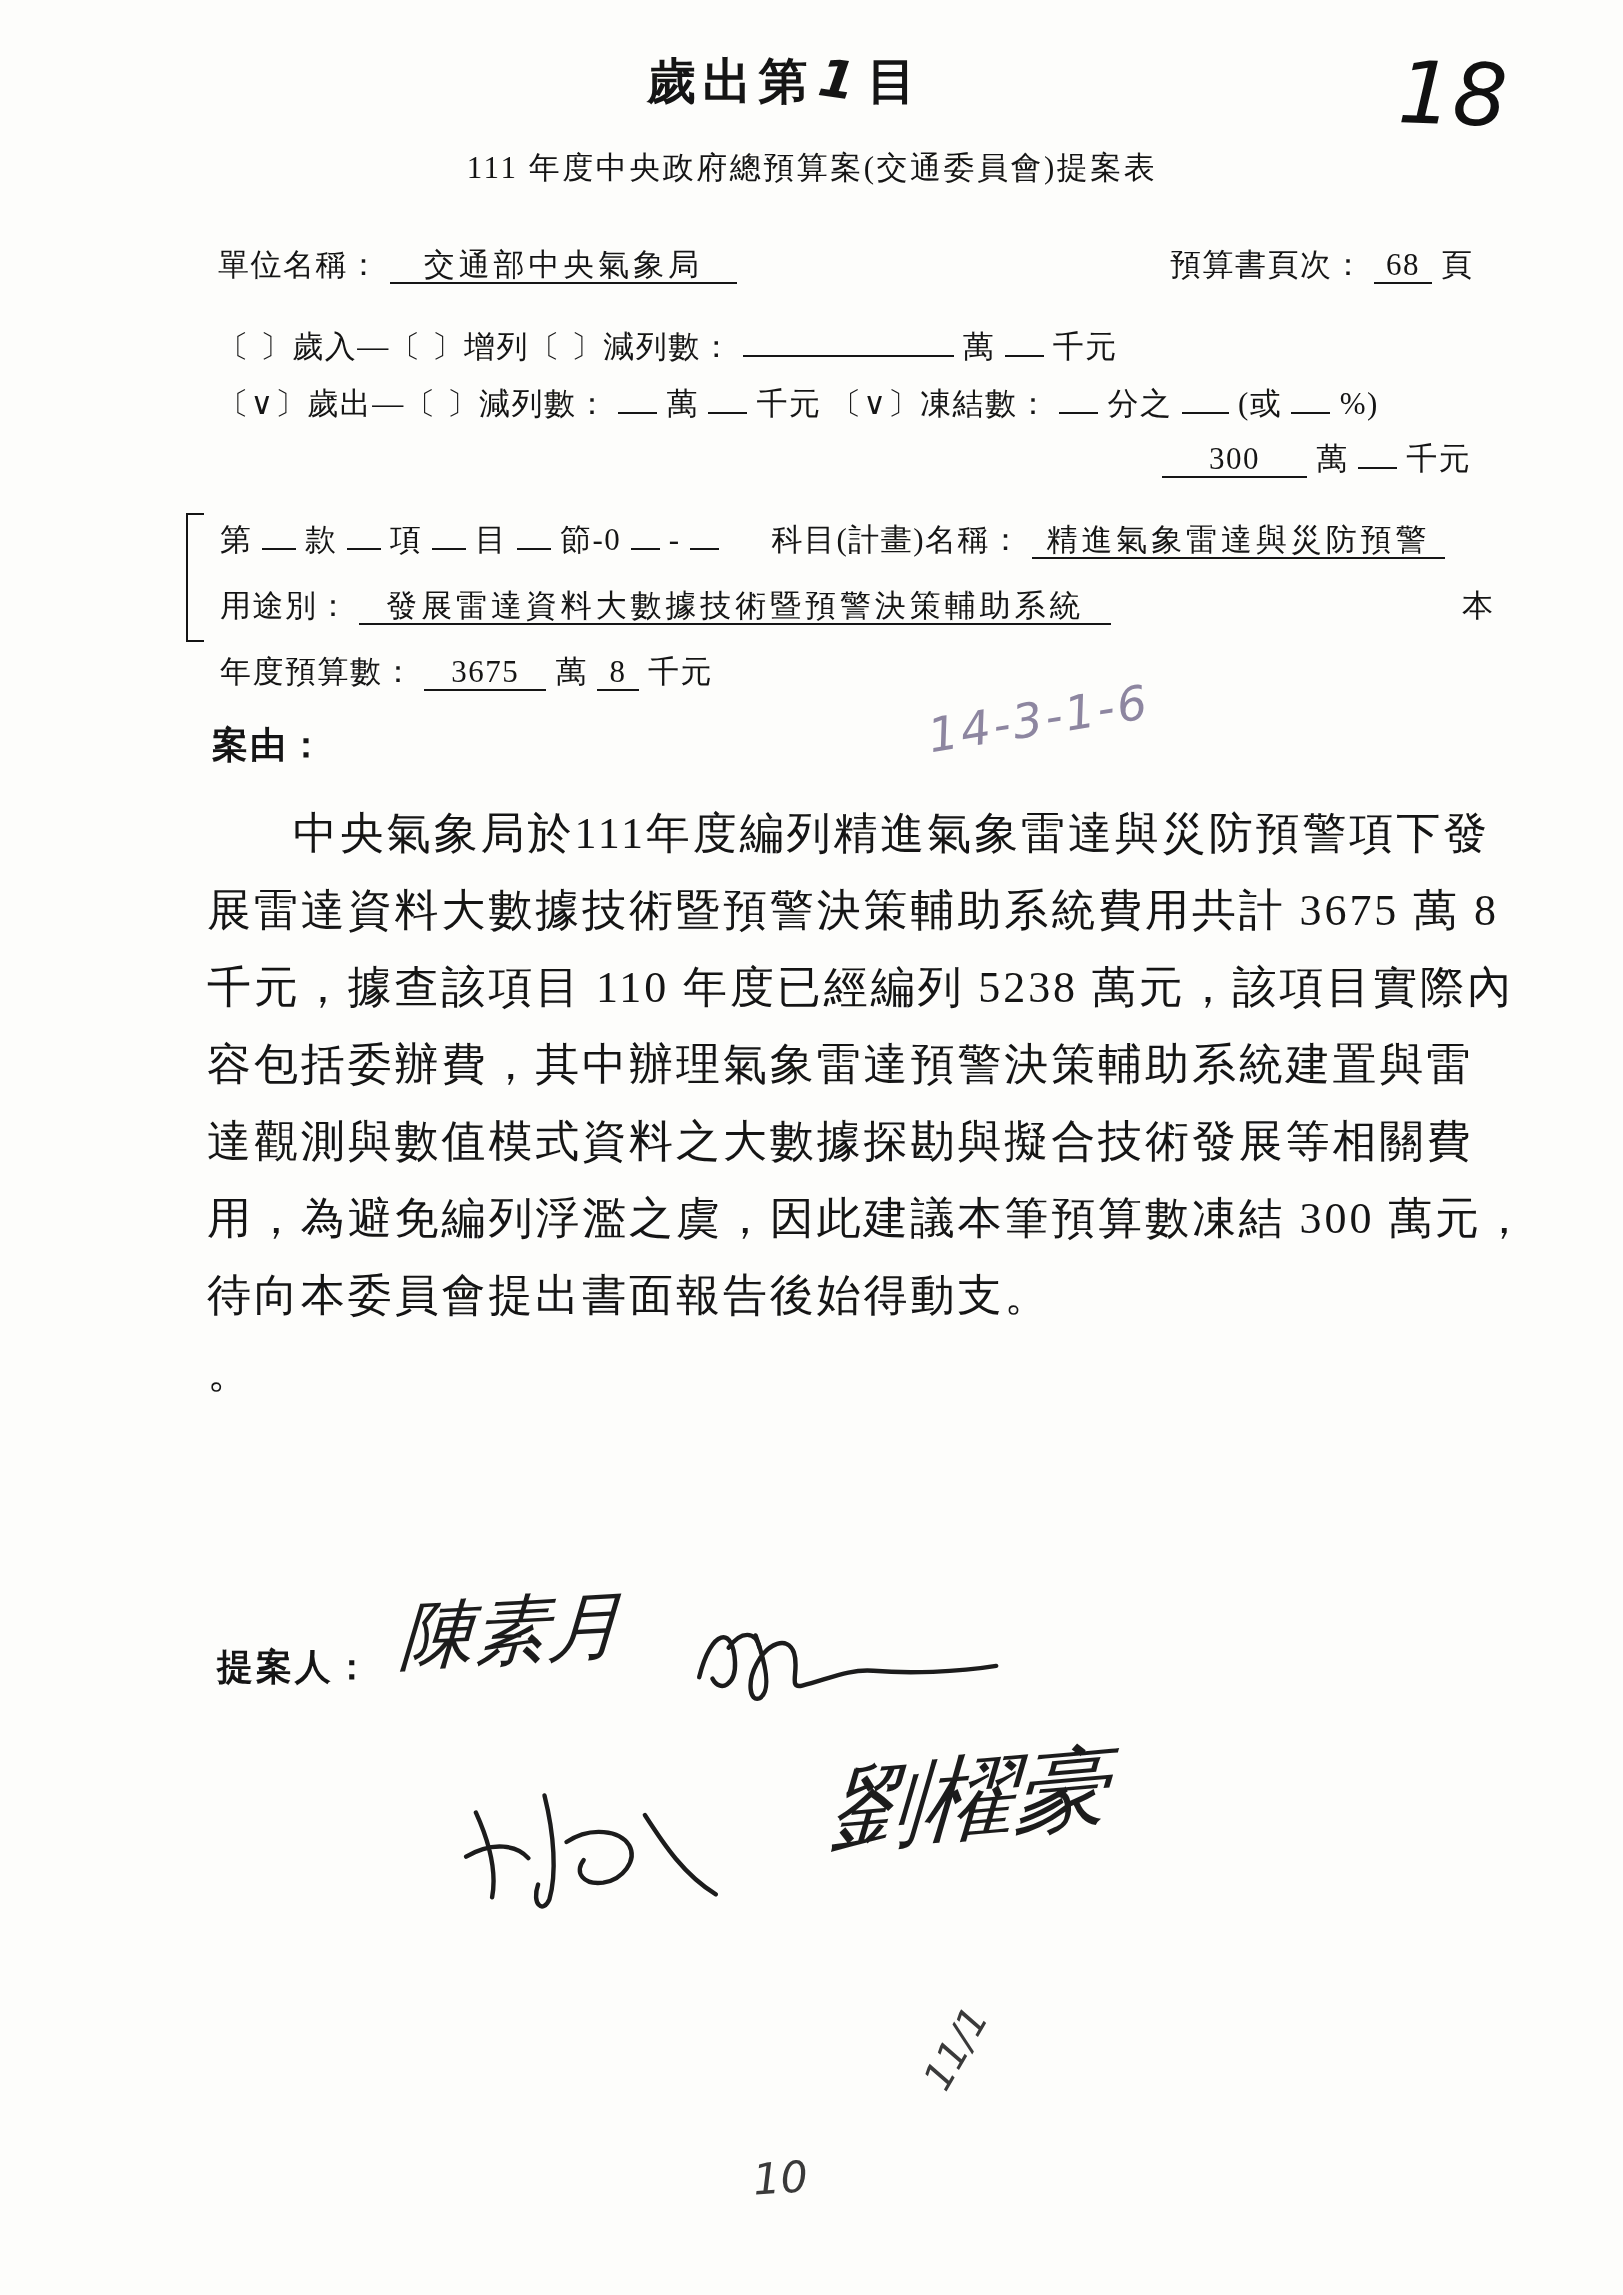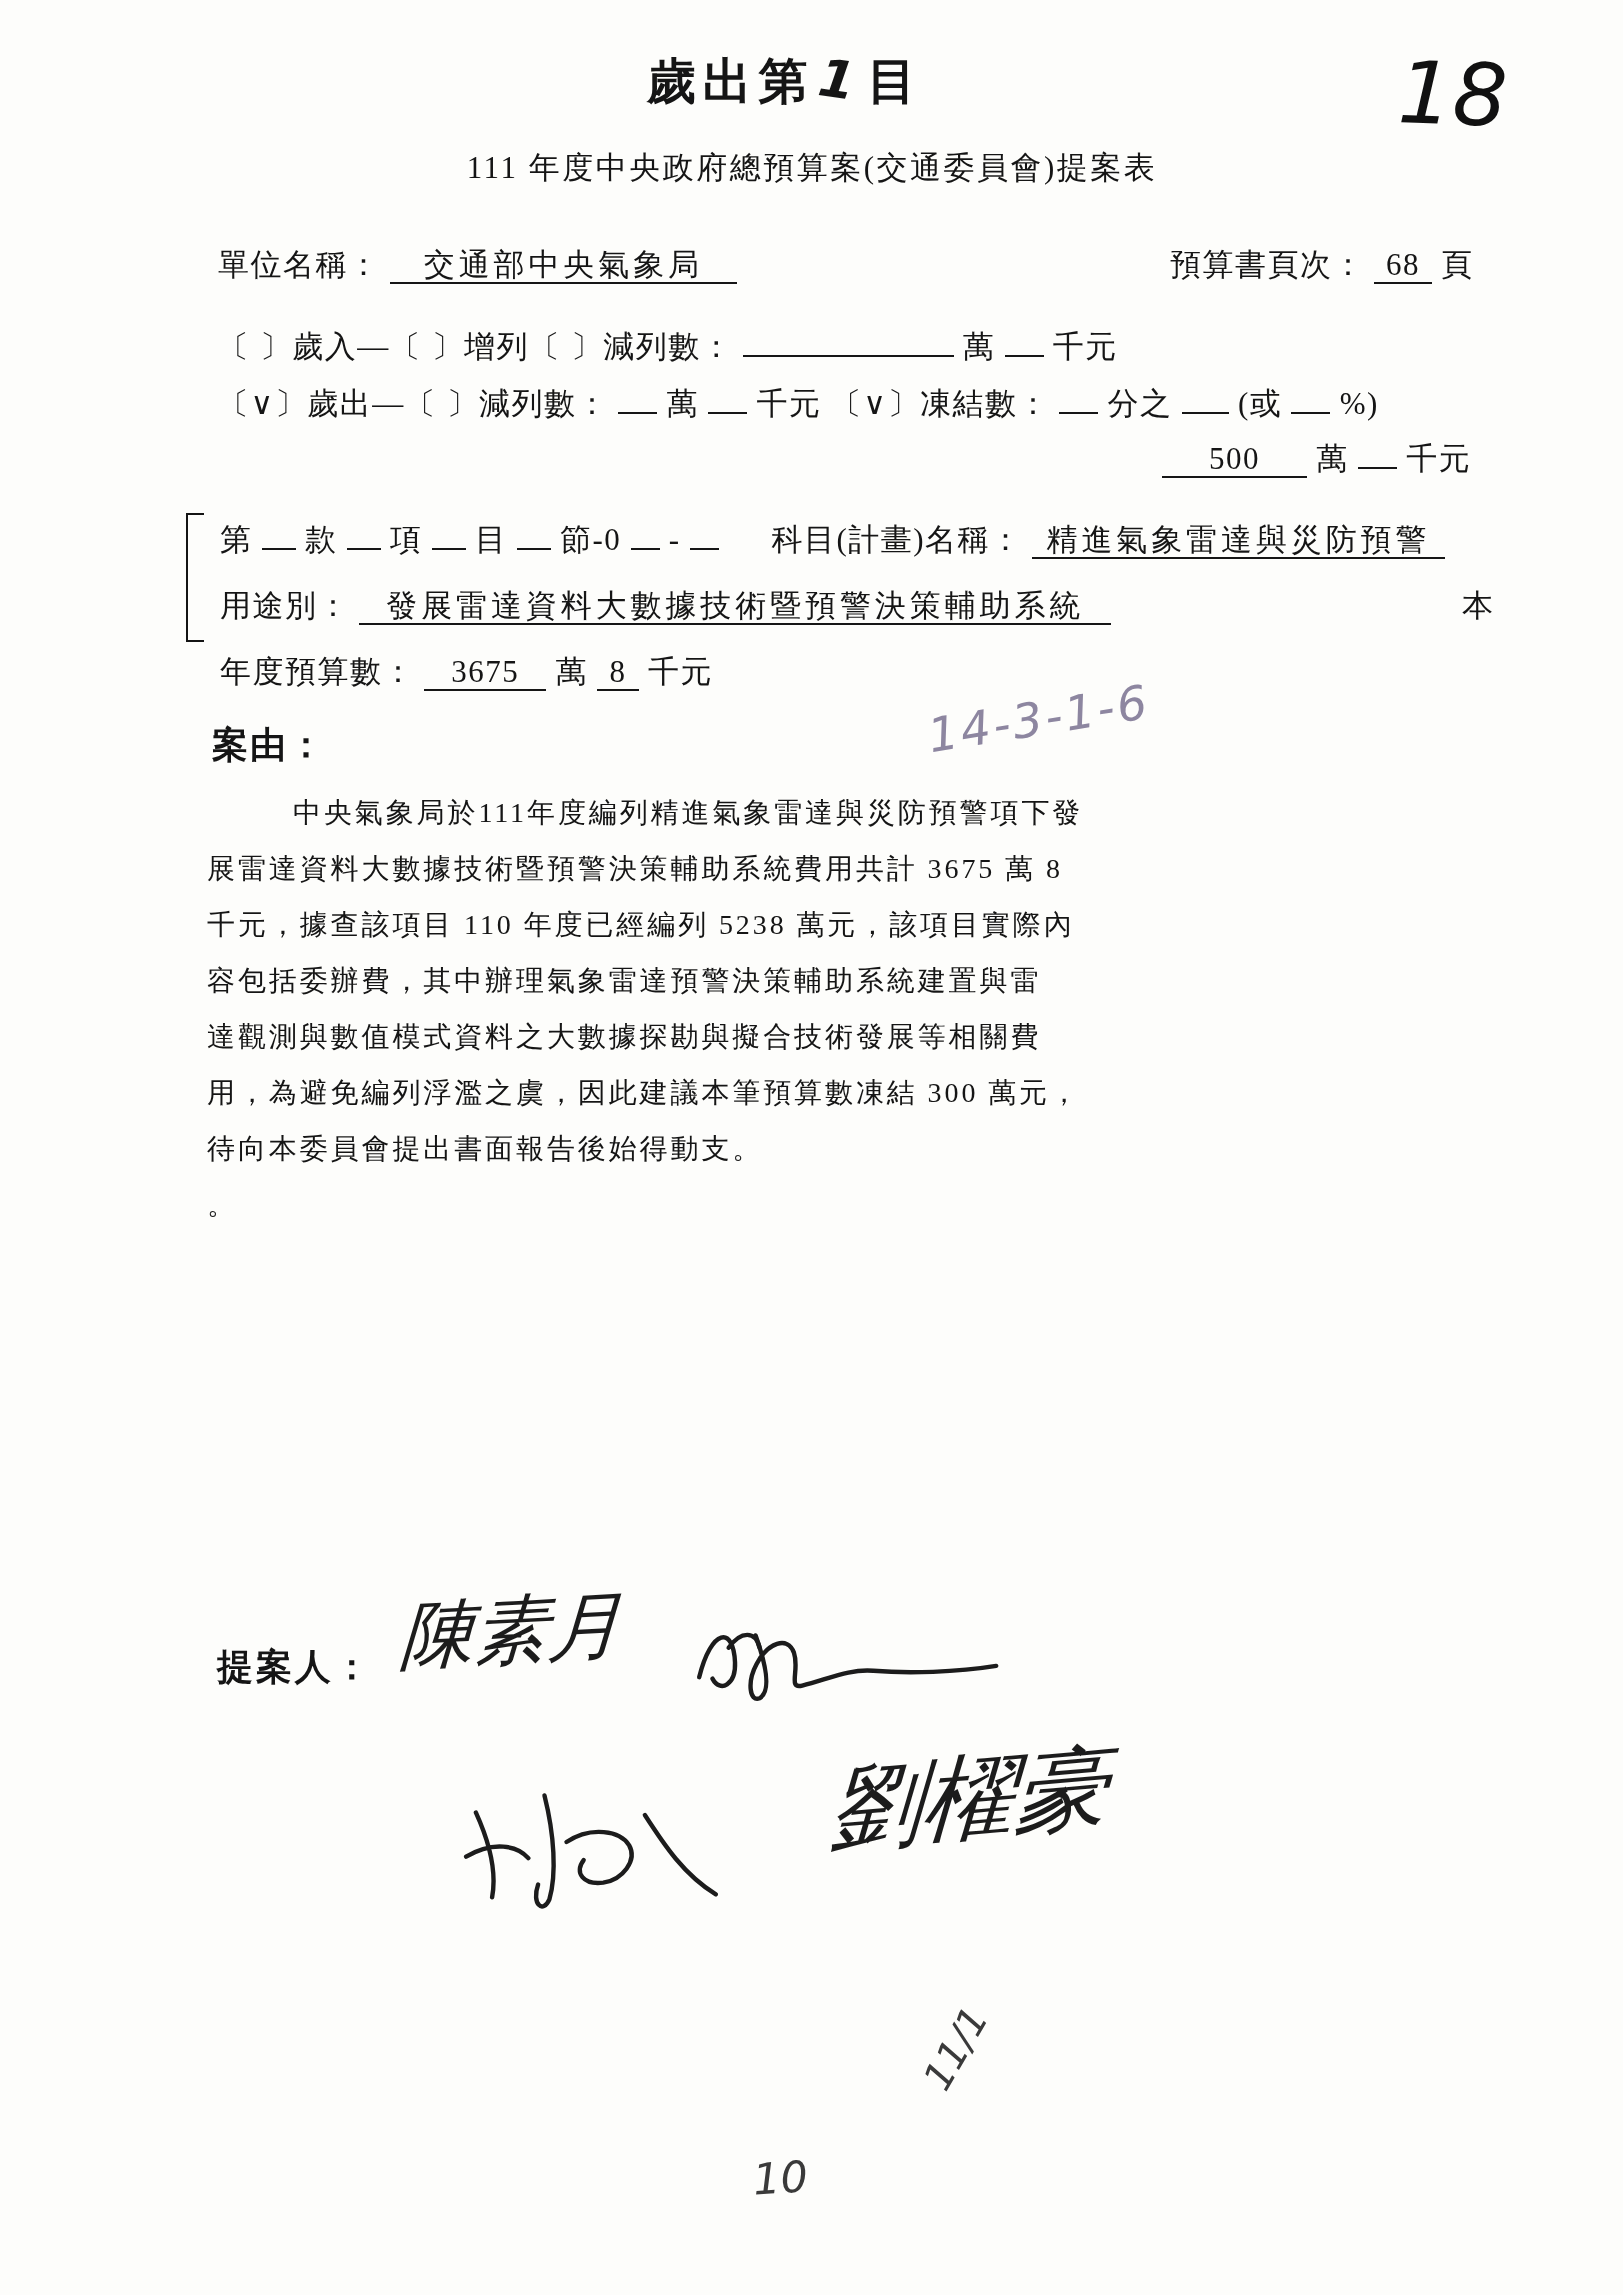--- a/index.html
+++ b/index.html
@@ -17,21 +17,21 @@
   .abs { position: absolute; white-space: nowrap; }
 
   .bold { font-weight: normal; }
 
   
   .header-line { font-size: 49px; font-weight: bold; letter-spacing: 6.9px; }
   .title-line  { font-size: 31px;  font-weight: normal; letter-spacing: 2.5px; }
   .field-line  { font-size: 31px;  letter-spacing: 1.5px; }
   .value-text  { letter-spacing: 3.9px; }
   .case-label  { font-size: 36px; font-weight: bold; letter-spacing: 2px; }
-  .para-line   { font-size: 28px; letter-spacing: 2.9px; height: 56px; line-height: 56px; white-space: nowrap; }
+  .para-line   { font-size: 44px; letter-spacing: 2.9px; height: 56px; line-height: 56px; white-space: nowrap; margin-top: 21px; }
   .proposer-label { font-size: 36px; font-weight: bold; letter-spacing: 2.9px; }
 
   
   .bl {
     display: inline-block;
     border-bottom: 2.5px solid #161616;
     height: 28.4px;
     vertical-align: baseline;
   }
 
@@ -105,21 +105,21 @@
 
   <div class="abs field-line" style="left:218px; top:326px;">
     <span class="bold">〔 〕歲入—〔 〕增列〔 〕減列數：</span>
     <span class="bl" style="width:211px;"></span>
     <span class="bold">萬</span>
     <span class="bl" style="width:39px;"></span>
     <span class="bold">千元</span>
   </div>
 
   <div class="abs field-line" style="left:1162px; top:438px;">
-    <span class="uv" style="padding:0 47px;">500</span>
+    <span class="uv" style="padding:0 47px;">300</span>
     <span class="bold">萬</span>
     <span class="bl" style="width:39px;"></span>
     <span class="bold">千元</span>
   </div>
 
   <div class="abs bracket" style="left:186px; top:513px;"></div>
 
   <div class="abs field-line" style="left:220px; top:519px;">
     <span class="bold">第</span>
     <span class="bl" style="width:34px;"></span>

